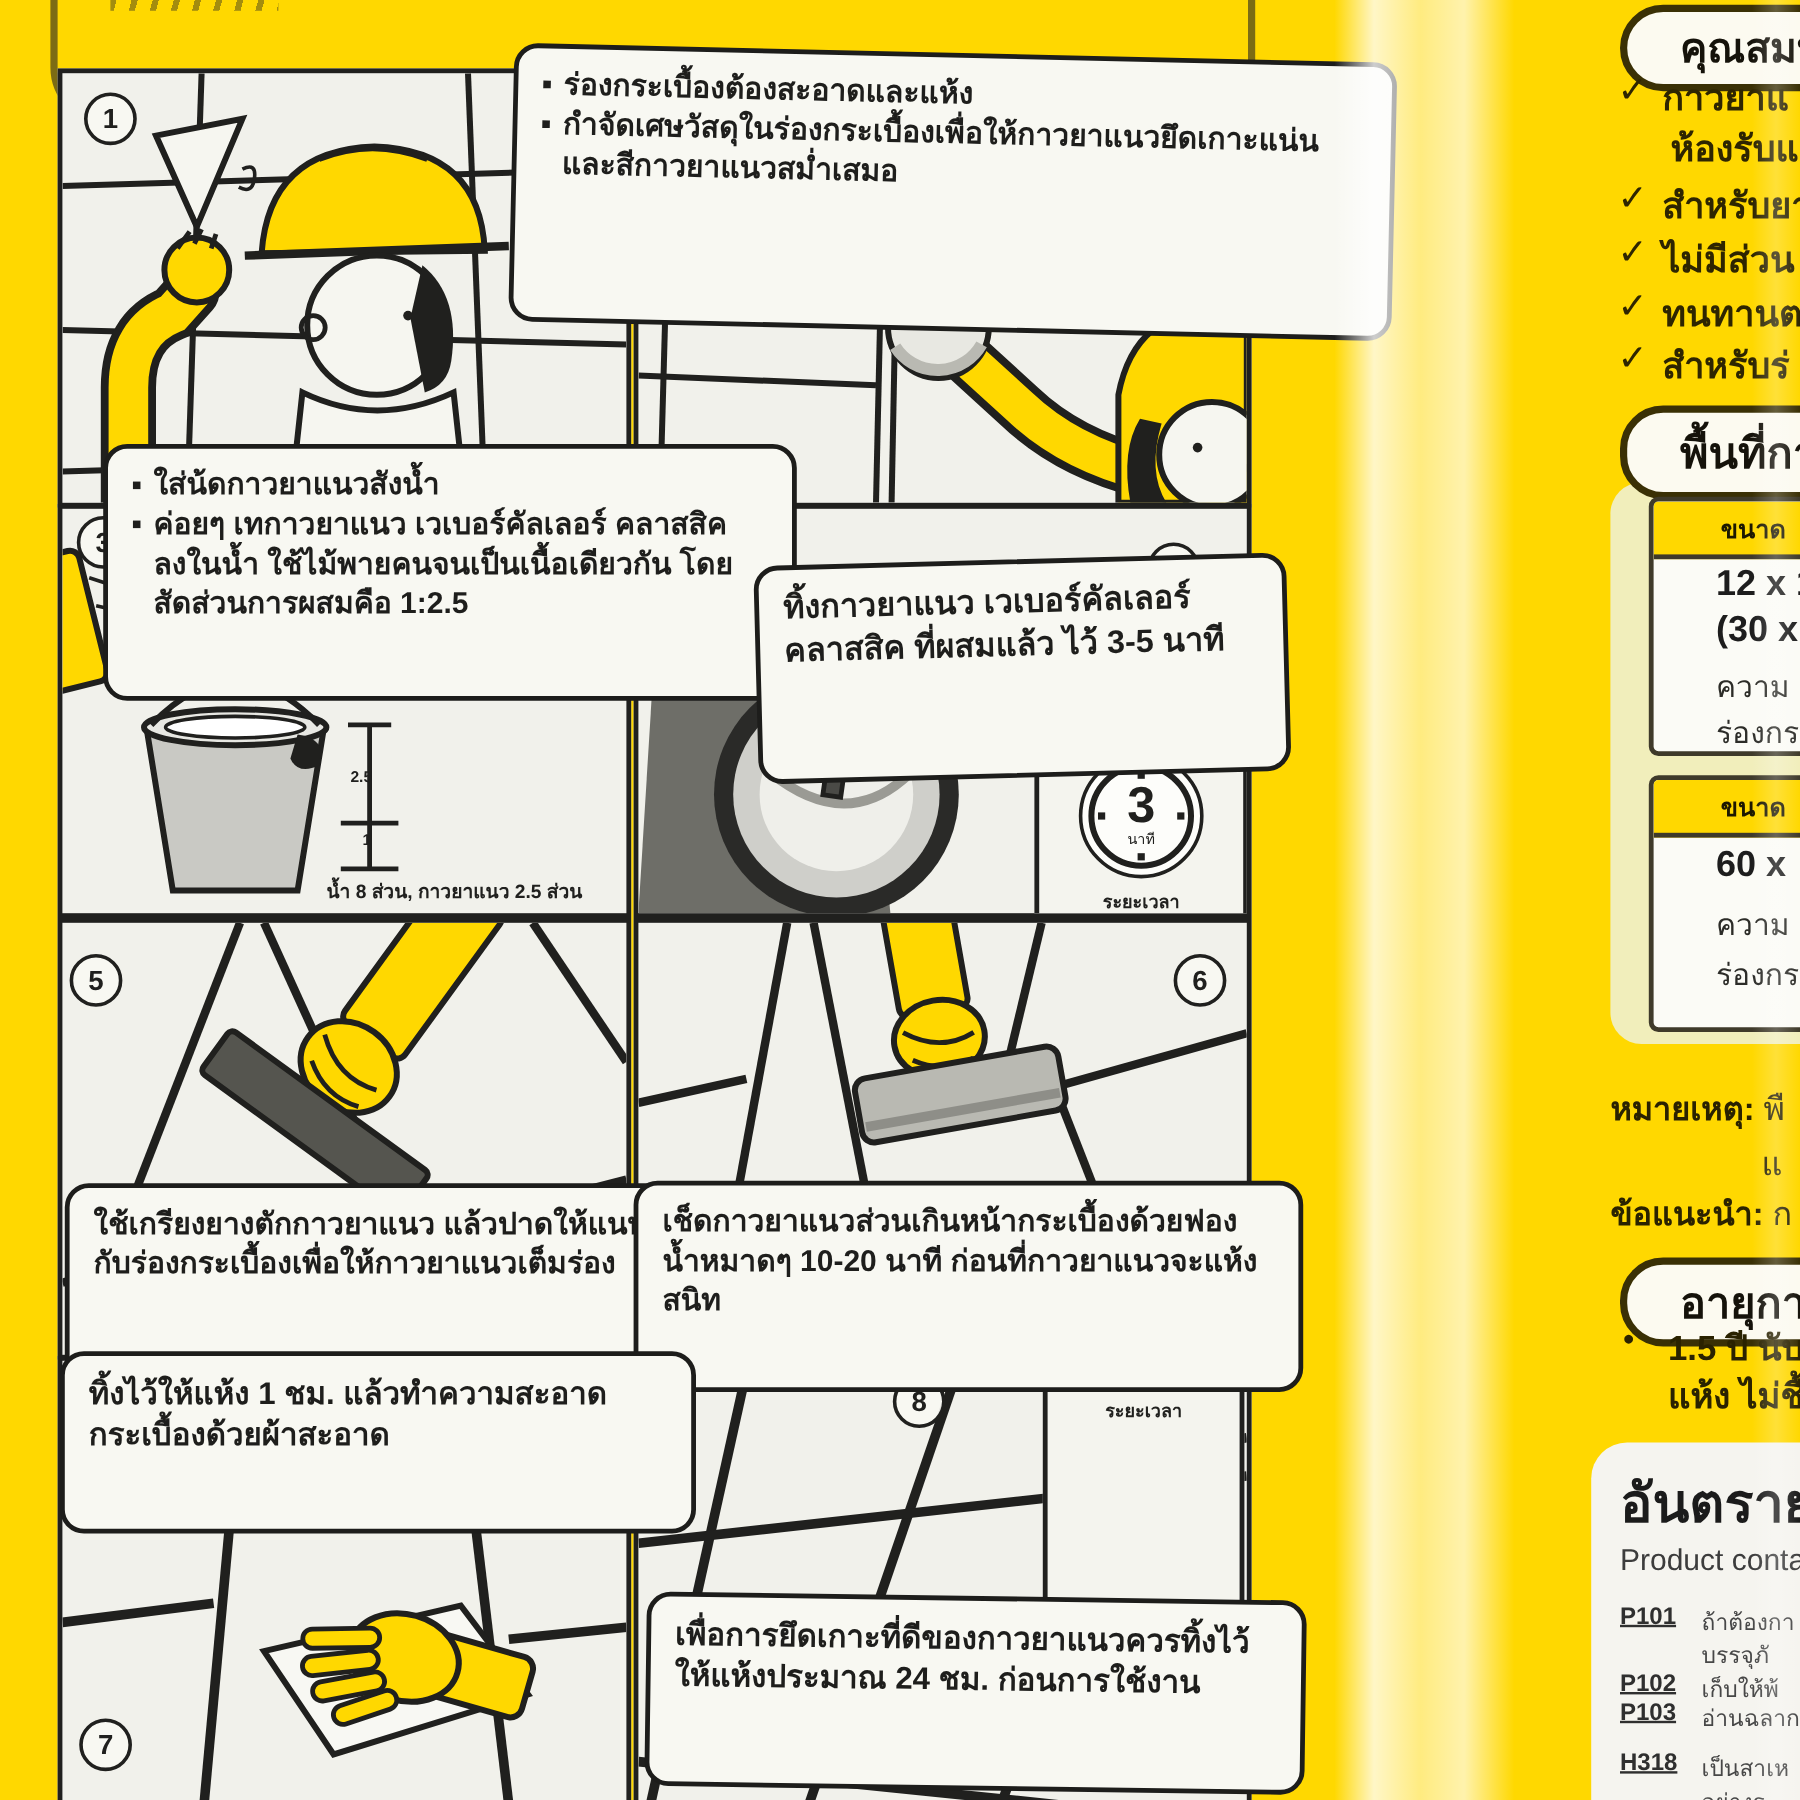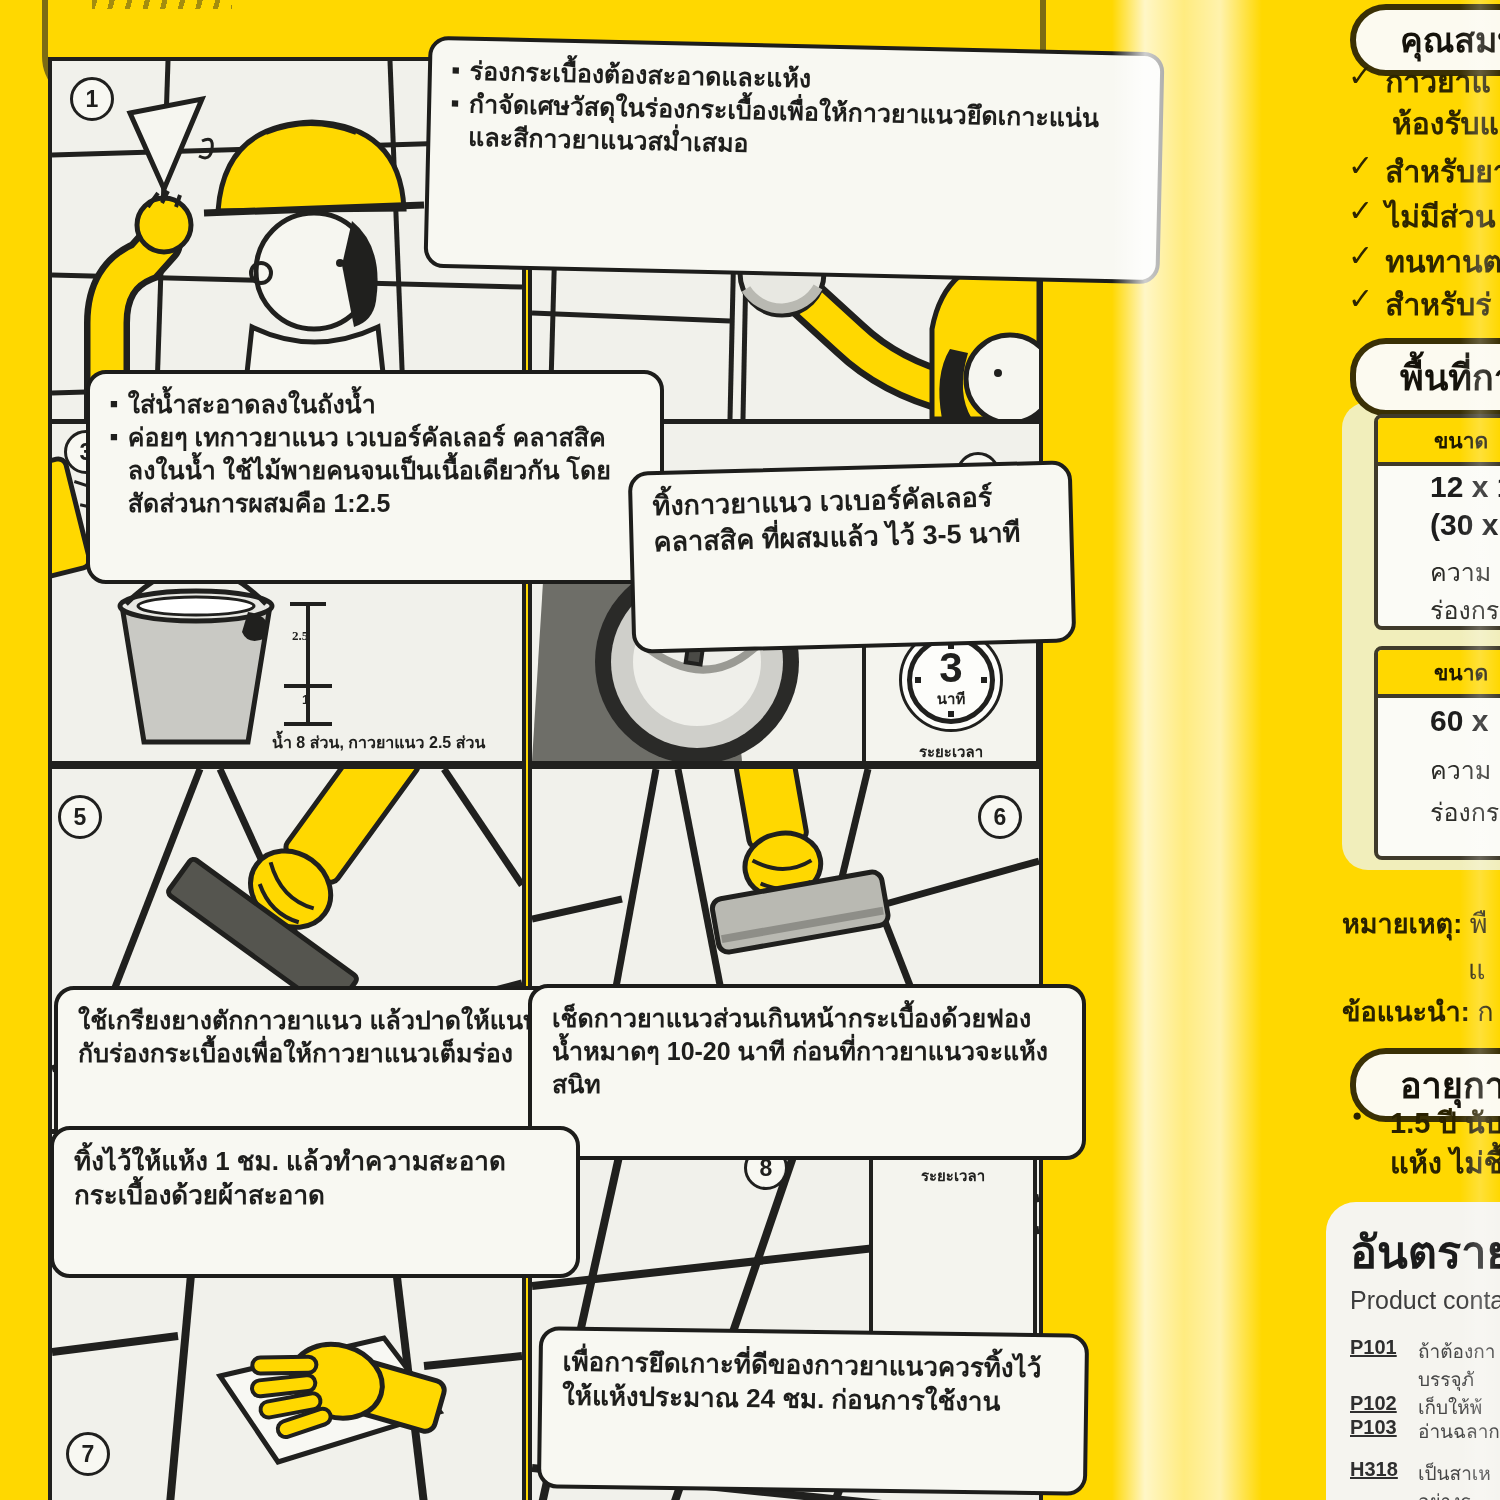--- a/index.html
+++ b/index.html
@@ -20,21 +20,21 @@
   .clockbox{position:absolute;background:#f4f4ee;border:4px solid var(--ink,#20201e);
     display:flex;flex-direction:column;align-items:center;justify-content:flex-start;
     padding-top:10px;z-index:3;}
   .clock{position:relative;width:98px;height:98px;border:3px solid #20201e;border-radius:50%;
     background:#fdfdfa;display:flex;flex-direction:column;align-items:center;justify-content:center;}
   .clock::before{content:"";position:absolute;inset:5px;border:5px solid #20201e;border-radius:50%;}
   .clock .tick{position:absolute;width:6px;height:6px;background:#20201e;}
   .clock .t12{top:12px;left:46px;} .clock .t3{right:13px;top:46px;}
   .clock .t6{bottom:12px;left:46px;} .clock .t9{left:13px;top:46px;}
   .clock .val{font-size:42px;font-weight:800;line-height:.9;z-index:1;}
-  .clock .unit{font-size:15px;font-weight:700;z-index:1;}
+  .clock .unit{font-size:12px;font-weight:400;z-index:1;}
   .clocklabel{margin-top:8px;font-size:15px;font-weight:700;}
   
   .pill{position:absolute;background:var(--pill-bg,#fcfaf0);border:6px solid var(--pill-border,#3a3005);
     border-radius:36px;display:flex;align-items:center;padding-left:44px;z-index:3;
     font-weight:800;color:#15120a;}
   .chk{position:absolute;display:flex;gap:12px;font-size:30px;font-weight:600;
     color:var(--text-dark,#2e2500);white-space:nowrap;z-index:3;}
   .chk .cg{font-weight:900;}
   .sideplate{position:absolute;background:var(--pale-panel,#f1eebb);border-radius:26px 0 0 26px;z-index:2;}
   .table{position:absolute;background:#fbfbf6;border:4px solid #3f3a2a;border-radius:8px;
@@ -127,21 +127,21 @@
       <ellipse cx="144" cy="182" rx="58" ry="9" fill="#ffffff" stroke="#20201e" stroke-width="3"></ellipse>
       <path d="M74,180 Q144,108 214,180" fill="none" stroke="#20201e" stroke-width="5"></path>
       <path d="M196,188 q26,4 18,26 q-18,8 -24,-6 z" fill="#20201e"></path>
       <g stroke="#20201e" stroke-width="4" fill="none">
         <path d="M256,180 L256,300"></path>
         <path d="M238,180 L274,180"></path>
           <path d="M232,262 L280,262"></path>
           <path d="M232,300 L280,300"></path>
       </g>
     </svg>
-    <span class="abs" style="left:240px;top:204px;font-size:13px;font-weight:700;font-family:Liberation Serif, serif;">2.5</span>
+    <span class="abs" style="left:240px;top:216px;font-size:13px;font-weight:700;">2.5</span>
     <span class="abs" style="left:250px;top:268px;font-size:13px;font-weight:700;">1</span>
     <span class="abs" style="left:220px;top:306px;font-size:16px;font-weight:700;white-space:nowrap;">น้ำ 8 ส่วน, กาวยาแนว 2.5 ส่วน</span>
     <div class="num" style="left:12px;top:6px;">
       <span>3</span>
     </div>
   </div>
 
   <div class="panel" style="left:528px;top:420px;width:507px;height:337px;">
     <svg width="507" height="337" viewBox="0 0 507 337">
       <path d="M12,142 L188,120 L210,337 L0,337 Z" fill="#6e6e68"></path>
@@ -272,21 +272,21 @@
       </div>
     <div class="bi">
         <span class="mk">■</span>
       <span>กำจัดเศษวัสดุในร่องกระเบื้องเพื่อให้กาวยาแนวยึดเกาะแน่นและสีกาวยาแนวสม่ำเสมอ</span>
       </div>
   </div>
 
   <div class="bubble" style="left:86px;top:370px;width:530px;height:178px;font-size:25px;">
     <div class="bi">
         <span class="mk">■</span>
-      <span>ใส่น้ำสะอาดลงในถังน้ำ</span>
+      <span>ใส่น้ดกาวยาแนวสังน้ำ</span>
       </div>
     <div class="bi">
         <span class="mk">■</span>
       <span>ค่อยๆ เทกาวยาแนว เวเบอร์คัลเลอร์ คลาสสิค ลงในน้ำ ใช้ไม้พายคนจนเป็นเนื้อเดียวกัน โดยสัดส่วนการผสมคือ 1:2.5</span>
       </div>
   </div>
 
   <div class="bubble" style="left:630px;top:466px;width:396px;height:146px;font-size:27px;transform:rotate(-1.5deg);">
     <span>ทิ้งกาวยาแนว เวเบอร์คัลเลอร์ คลาสสิค ที่ผสมแล้ว ไว้ 3-5 นาที</span>
   </div>

